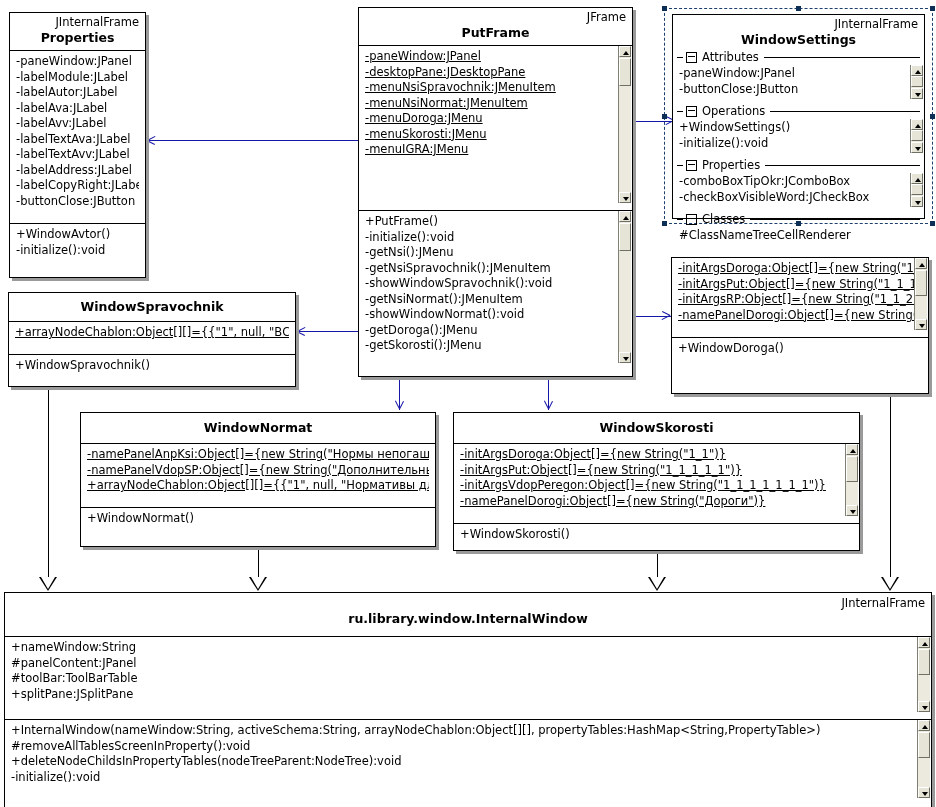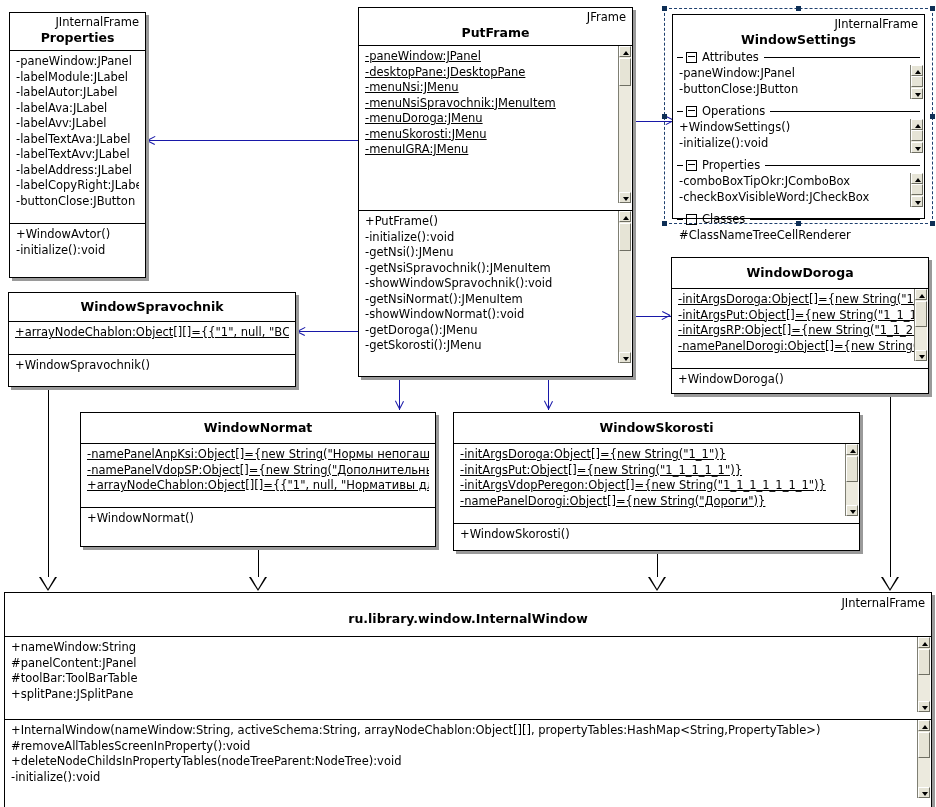--- a/index.html
+++ b/index.html
@@ -131,22 +131,22 @@
   </div>
 
   <div class="cls" style="left:358px;top:3px;width:275px;height:370px;">
     <div class="hdr">
       <span class="stereo">JFrame</span>
       <span class="cname">PutFrame</span>
     </div>
     <div class="sect" style="height:157px;">
       <div class="row u">-paneWindow:JPanel</div>
       <div class="row u">-desktopPane:JDesktopPane</div>
-      <div class="row u">-menuNsi:JMenu</div>
       <div class="row u">-menuNsiSpravochnik:JMenuItem</div>
+      <div class="row u">-menuNsiNormat:JMenuItem</div>
       <div class="row u">-menuDoroga:JMenu</div>
       <div class="row u">-menuSkorosti:JMenu</div>
       <div class="row u">-menuIGRA:JMenu</div>
       <div class="sb" style="top:0;height:157px;">
         <div class="btn t"></div>
         <div class="thumb" style="top:12px;height:28px;"></div>
         <div class="btn b"></div>
       </div>
     </div>
     <div class="sect last" style="height:153px;">
@@ -236,23 +236,20 @@
       <span class="bx"></span>
       <span class="lbl">Classes</span>
       <span class="line"></span>
     </div>
     <div class="sect last" style="padding-top:1px;">
       <div class="row">#ClassNameTreeCellRenderer</div>
     </div>
   </div>
 
   <div class="cls" style="left:671px;top:253px;width:258px;height:137px;">
-    <div class="hdr" style="padding-top:6px;padding-bottom:7px;">
-      <span class="cname">WindowDoroga</span>
-    </div>
     <div class="sect" style="height:72px;">
       <div class="row u">-initArgsDoroga:Object[]={new String("1_1")}</div>
       <div class="row u">-initArgsPut:Object[]={new String("1_1_1")}</div>
       <div class="row u">-initArgsRP:Object[]={new String("1_1_2")}</div>
       <div class="row u">-namePanelDorogi:Object[]={new String("Дороги")}</div>
       <div class="sb" style="top:0;height:72px;">
         <div class="btn t"></div>
         <div class="thumb" style="top:12px;height:26px;"></div>
         <div class="btn b"></div>
       </div>

